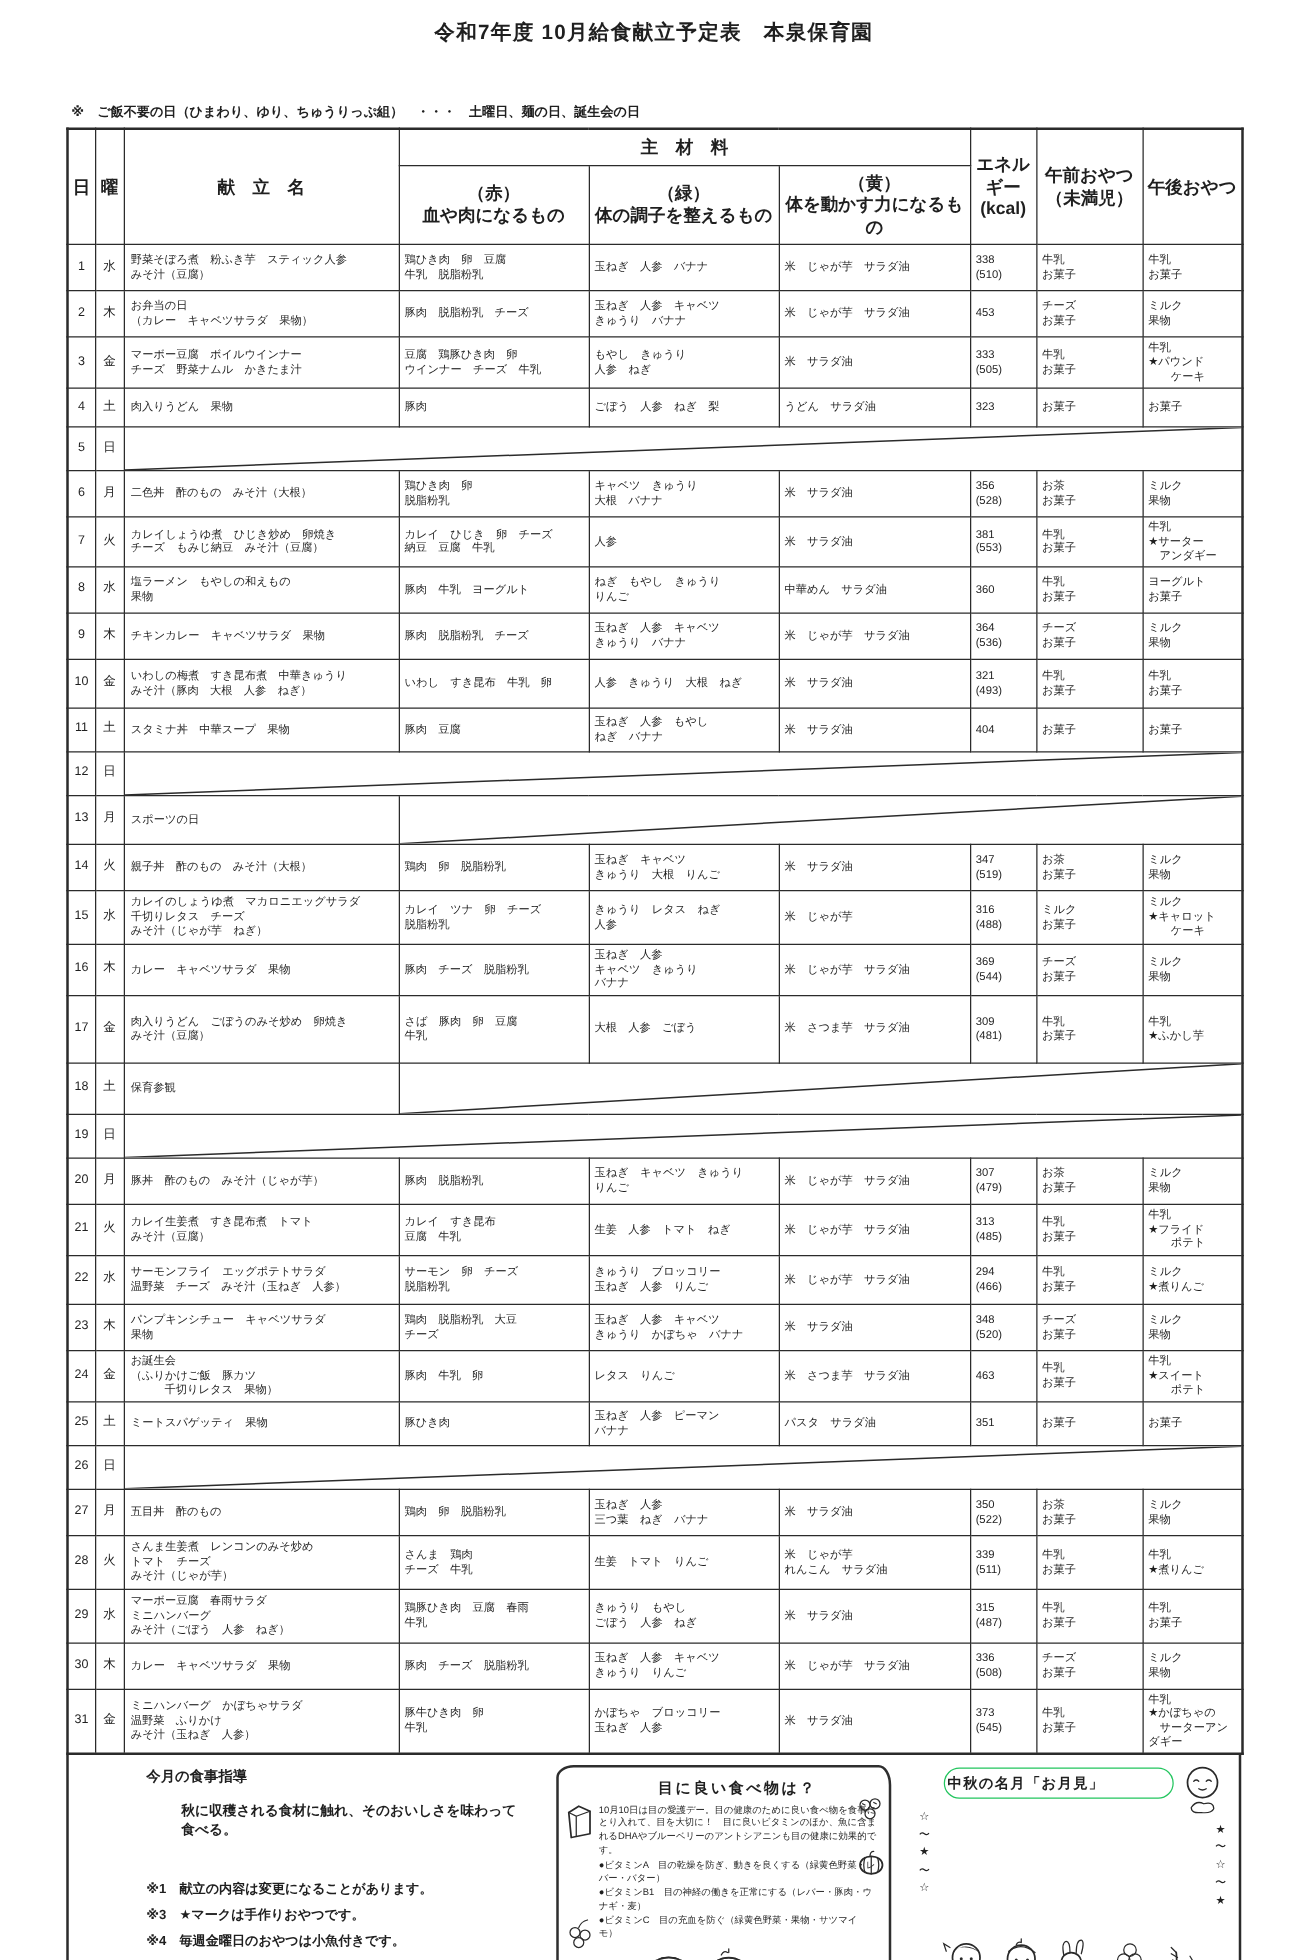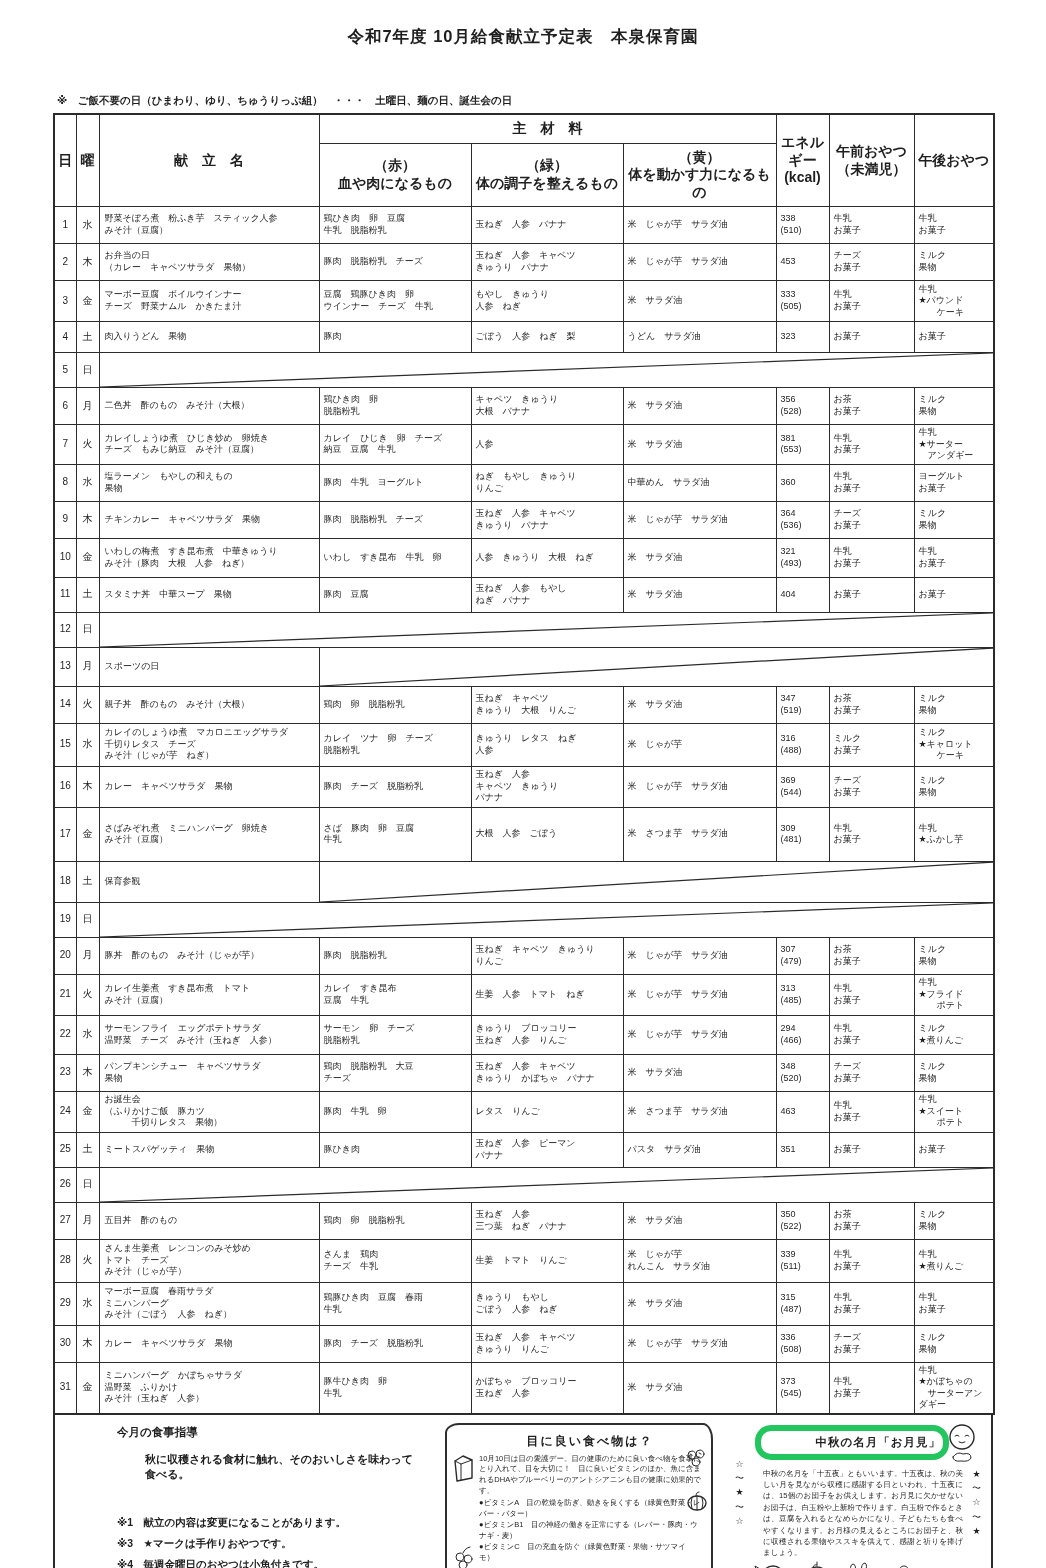--- a/index.html
+++ b/index.html
@@ -6,21 +6,21 @@
   .sheet{
     position:relative;
     width:1046px;height:1568px;
     background:#fff;
     overflow:hidden;
     font-family:"Liberation Sans","DejaVu Sans",sans-serif;
     color:#1f1f1f;
     -webkit-font-smoothing:antialiased;
   }
   .page-title{
-    padding-top:26px;
+    padding-top:15px;
     text-align:center;
     font-size:16.5px;
     font-weight:bold;
     letter-spacing:1px;
     white-space:pre-line;
   }
   .rice-note{
     margin:46px 0 5px 57px;
     font-size:10.5px;
     font-weight:600;
@@ -92,26 +92,26 @@
   .sparkle{position:absolute;left:36px;bottom:10px;font-size:12px;font-weight:bold;}
 
   .moon-panel{
     width:250px;height:186px;
     box-sizing:border-box;
     position:relative;
     padding:2px 20px 0 22px;
   }
   .moon-title{
     width:178px;
-    border:6px solid #22c55e;
+    border:1px solid #22c55e;
     border-radius:16px;
     font-weight:bold;
     font-size:11.5px;
     letter-spacing:1px;
-    text-align:right;
+    text-align:left;
     padding:4px 2px;
     background:#fff;
   }
   .moon-body{
     font-size:7.6px;line-height:1.5;margin:8px 0 0 8px;text-align:justify;
   }
   .star-col{
     position:absolute;top:34px;
     font-size:9px;line-height:1.6;text-align:center;
     white-space:pre-line;color:#222;
@@ -384,21 +384,21 @@
           <td class="c-en">369
 (544)</td>
           <td class="c-snack">チーズ
 お菓子</td>
           <td class="c-snack">ミルク
 果物</td>
         </tr>
         <tr style="height: 54px;">
           <td class="c-day">17</td>
           <td class="c-wd">金</td>
-          <td class="c-menu">さばみぞれ煮　ミニハンバーグ　卵焼き
+          <td class="c-menu">肉入りうどん　ごぼうのみそ炒め　卵焼き
 みそ汁（豆腐）</td>
           <td class="c-ing">さば　豚肉　卵　豆腐
 牛乳</td>
           <td class="c-ing">大根　人参　ごぼう</td>
           <td class="c-ing">米　さつま芋　サラダ油</td>
           <td class="c-en">309
 (481)</td>
           <td class="c-snack">牛乳
 お菓子</td>
           <td class="c-snack">牛乳
@@ -684,21 +684,20 @@
       <div class="star-col left">☆
 〜
 ★
 〜
 ☆</div>
       <div class="star-col right">★
 〜
 ☆
 〜
 ★</div>
-      <div class="moon-body">中秋の名月を「十五夜」ともいいます。十五夜は、秋の美しい月を見ながら収穫に感謝する日といわれ、十五夜には、15個のお団子をお供えします。お月見に欠かせないお団子は、白玉粉や上新粉で作ります。白玉粉で作るときは、豆腐を入れるとなめらかになり、子どもたちも食べやすくなります。お月様の見えるところにお団子と、秋に収穫される果物やススキを供えて、感謝と祈りを捧げましょう。</div>
       <svg class="moon-bottom" width="216" height="46" viewBox="0 0 216 46">
         <g>
           <circle class="ln" cx="26" cy="16" r="11"></circle>
           <path class="fill" d="M15 12 Q26 2 38 13 Q30 7 22 8 Q17 9 15 12 Z"></path>
           <path class="ln-thin" d="M13 8 l-5 -3 l2 6"></path>
           <circle class="fill" cx="22" cy="17" r="1.2"></circle>
             <circle class="fill" cx="30" cy="17" r="1.2"></circle>
           <path class="ln-thin" d="M24 22 q2 2 4 0"></path>
           <rect class="ln-thin" x="18" y="29" width="16" height="12" rx="3"></rect>
           <circle class="ln-thin" cx="23" cy="34" r="2"></circle>

